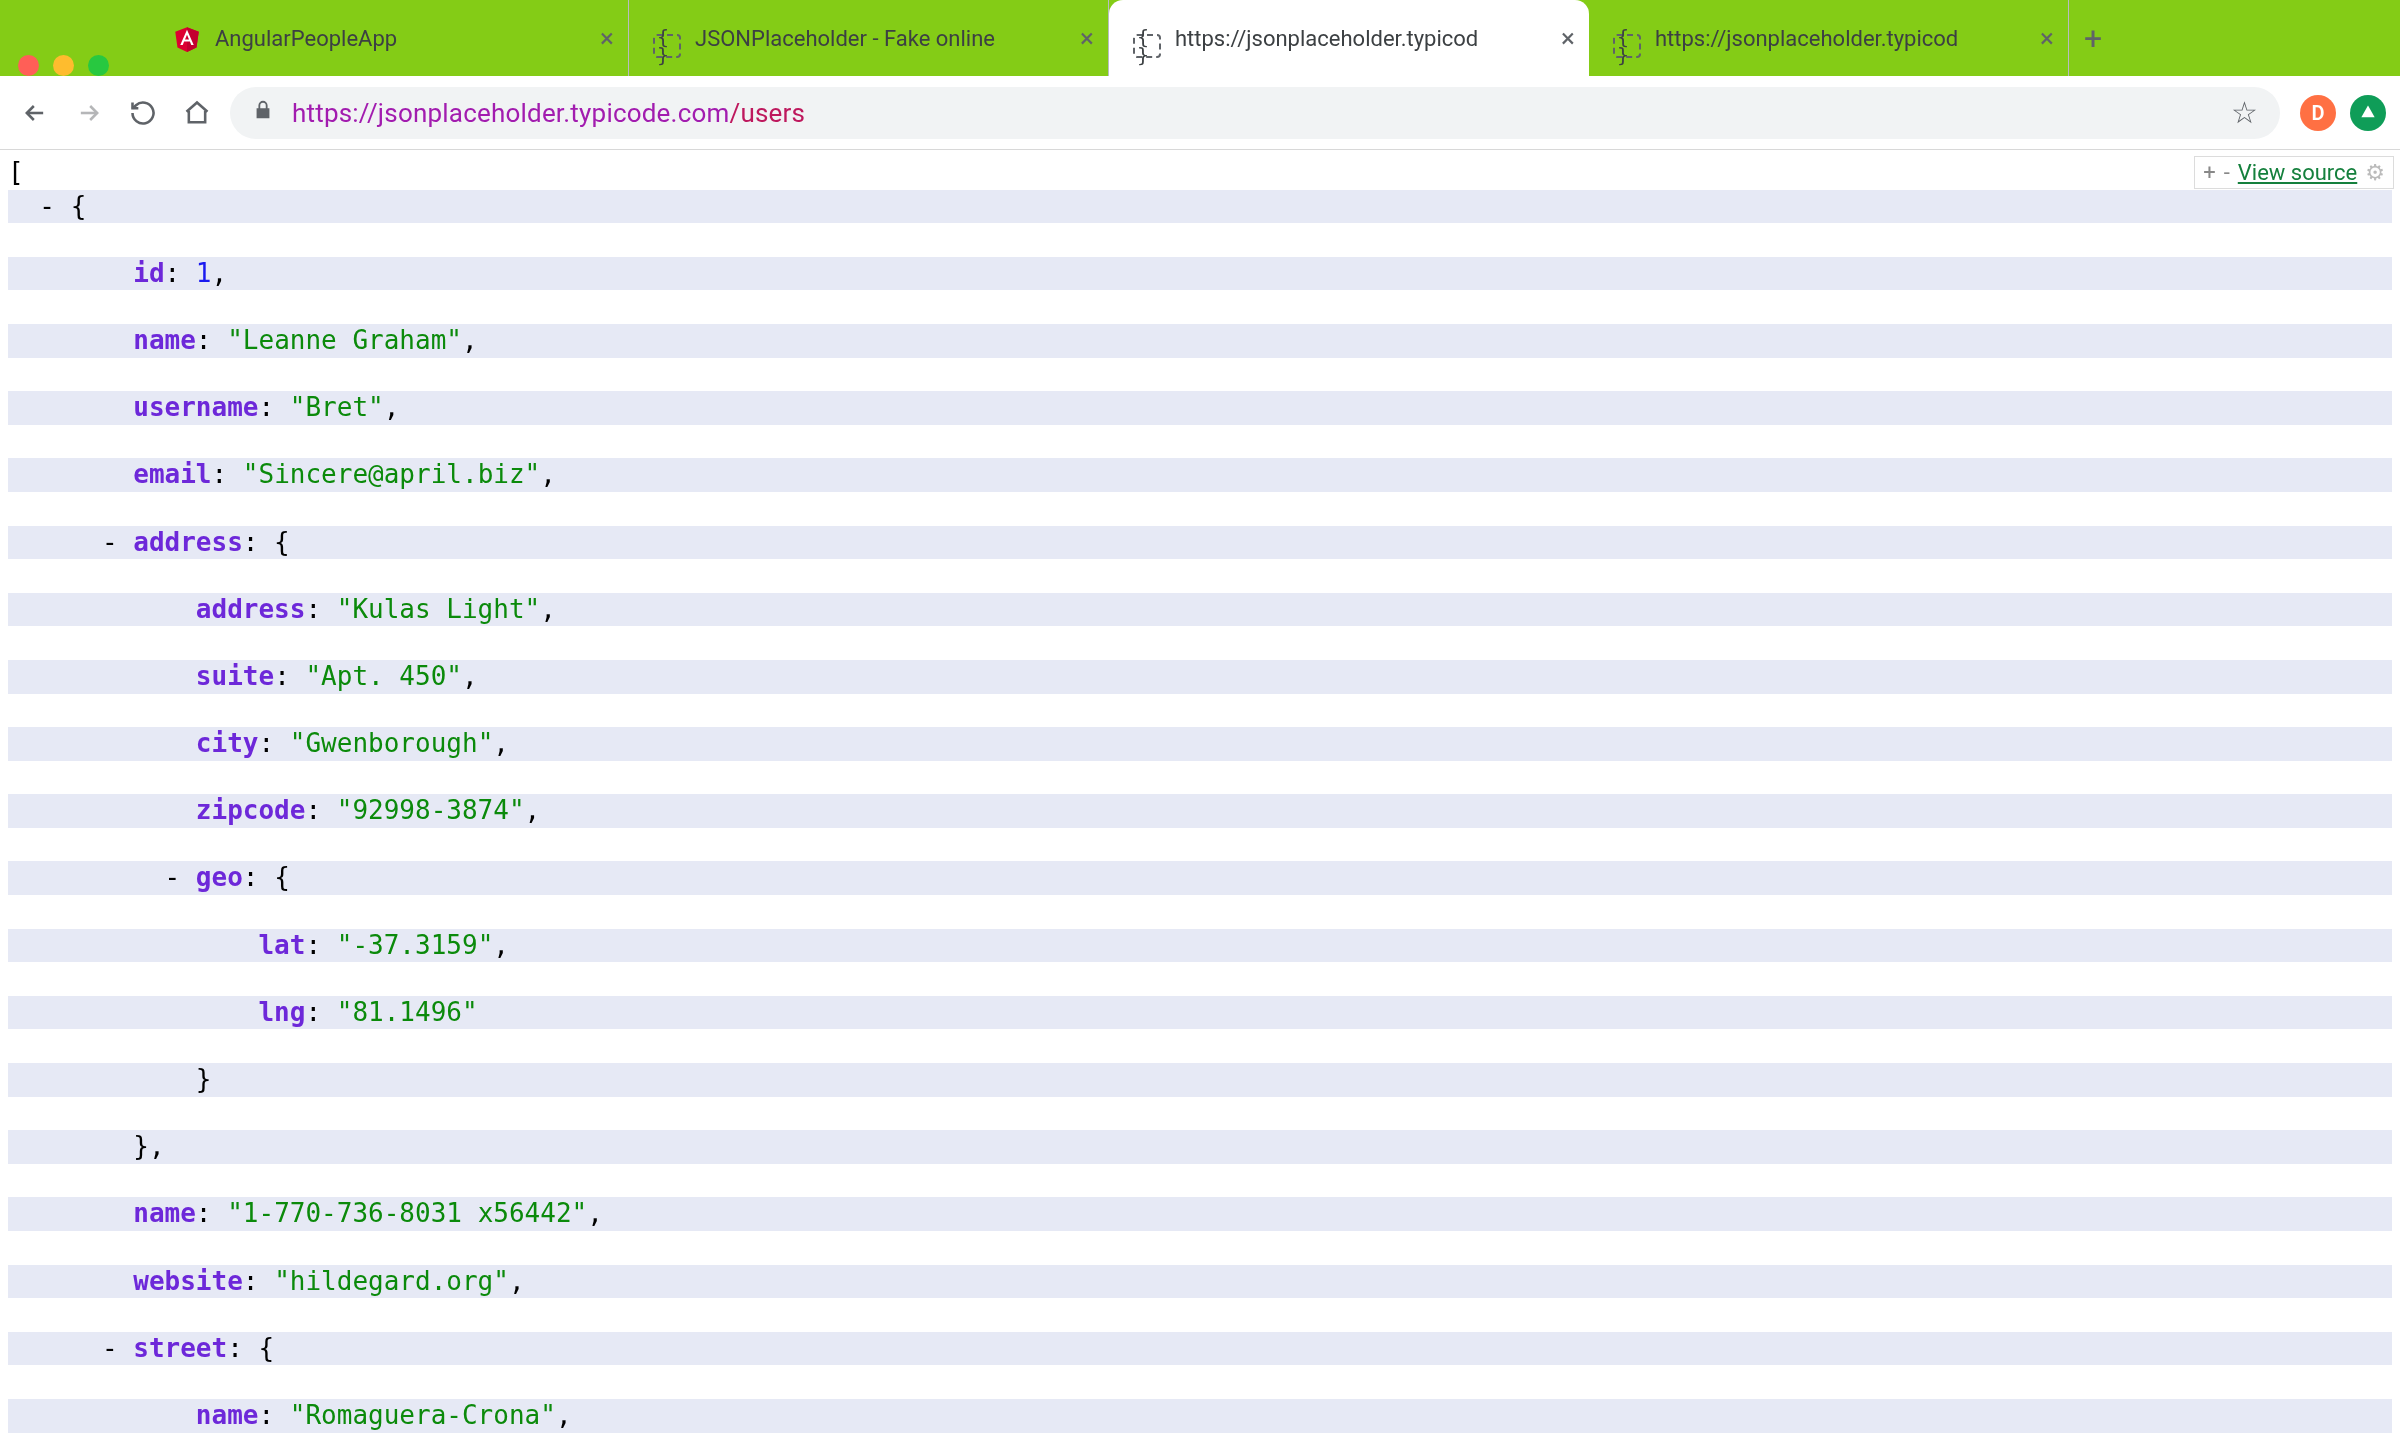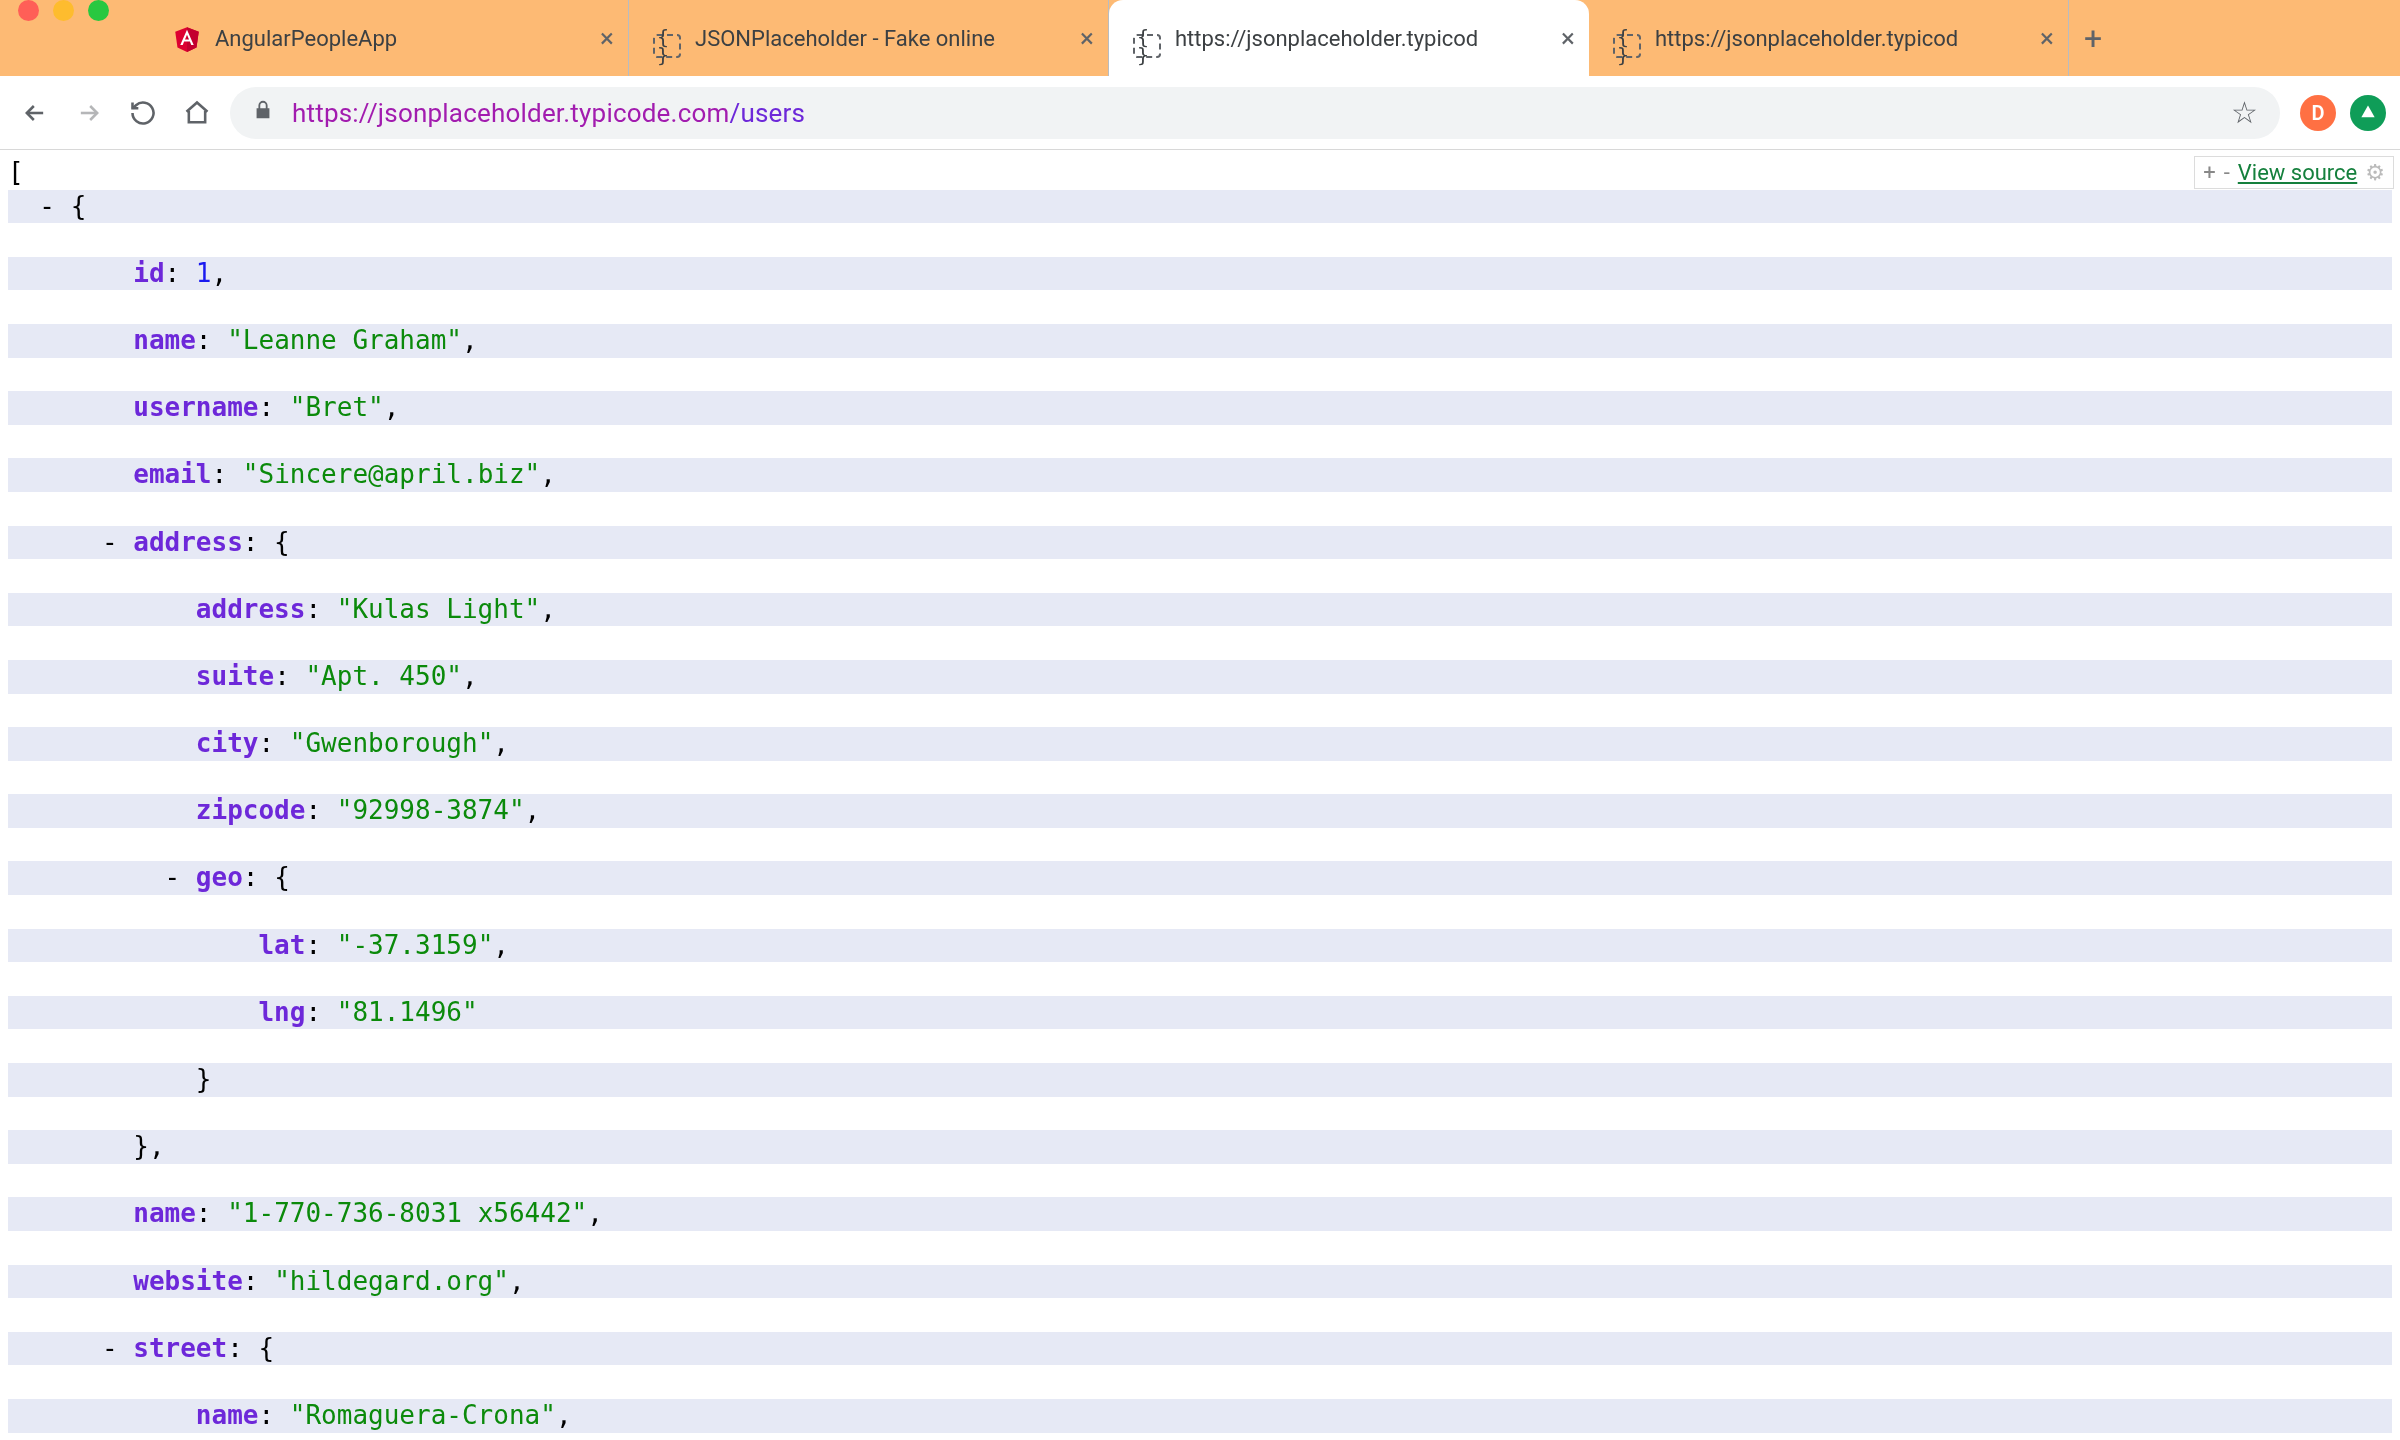--- a/index.html
+++ b/index.html
@@ -1,19 +1,19 @@
 <!DOCTYPE html>
 <html><head>
 <meta charset="utf-8">
 <style>
   * { margin: 0; padding: 0; box-sizing: border-box; }
   html, body { width: 100%; height: 100%; font-family: -apple-system, BlinkMacSystemFont, "Segoe UI", Roboto, sans-serif; background: #fff; }
   .browser { width: 2400px; height: 1440px; display: flex; flex-direction: column; background: #fff; }
 
-  .tab-bar { height: 76px; background: #fdba74; display: flex; align-items: flex-start; padding: 0 12px 0 18px; }
+  .tab-bar { height: 76px; background: #84cc16; display: flex; align-items: flex-end; padding: 0 12px 0 18px; }
   .traffic { display: flex; gap: 14px; margin-right: 40px; }
   .dot { width: 21px; height: 21px; border-radius: 50%; }
   .dot.red { background: #ff5f57; }
   .dot.yellow { background: #febc2e; }
   .dot.green { background: #28c840; }
 
   .tabs { display: flex; flex: 1; align-items: stretch; height: 100%; }
   .tab {
     flex: 0 0 480px;
     display: flex; align-items: center;
@@ -40,21 +40,21 @@
   .json-icon { font-family: monospace; font-size: 20px; border: 2px dashed #5f6368; border-radius: 4px; padding: 0 2px; line-height: 18px; display: inline-flex; align-items: center; justify-content: center; width: 28px; height: 24px; }
 
   .toolbar { height: 74px; background: #fff; border-bottom: 1px solid #d8d8d8; display: flex; align-items: center; padding: 0 14px; gap: 12px; }
   .navbtn { width: 42px; height: 42px; display: flex; align-items: center; justify-content: center; color: #5f6368; font-size: 30px; }
   .navbtn.disabled { color: #b5b6b8; }
 
   .addrbar { flex: 1; height: 52px; background: #f1f3f4; border-radius: 26px; display: flex; align-items: center; padding: 0 22px; gap: 18px; }
   .lock { color: #5f6368; font-size: 22px; }
   .url { font-size: 26px; color: #202124; letter-spacing: 0.2px; }
   .url .host { color: #a21caf; }
-  .url .rest { color: #6d28d9; }
+  .url .rest { color: #be185d; }
   .star { margin-left: auto; color: #5f6368; font-size: 30px; }
 
   .toolbar-right { display: flex; align-items: center; gap: 14px; margin-left: 8px; }
   .avatar { width: 36px; height: 36px; border-radius: 50%; background: #ff7043; color: #fff; display: flex; align-items: center; justify-content: center; font-weight: 600; font-size: 20px; }
   .ext { width: 36px; height: 36px; border-radius: 50%; background: #0f9d58; color: #fff; display: flex; align-items: center; justify-content: center; font-size: 22px; }
 
   .content { position: relative; flex: 1; overflow: hidden; }
   .json-ext-bar { position: absolute; top: 6px; right: 6px; background: #fff; border: 1px solid #dcdcdc; padding: 3px 8px; display: flex; align-items: center; gap: 8px; font-size: 22px; color: #888; }
   .json-ext-bar .plus, .json-ext-bar .minus { color: #888; }
   .json-ext-bar a { color: #15803d; text-decoration: underline; }

